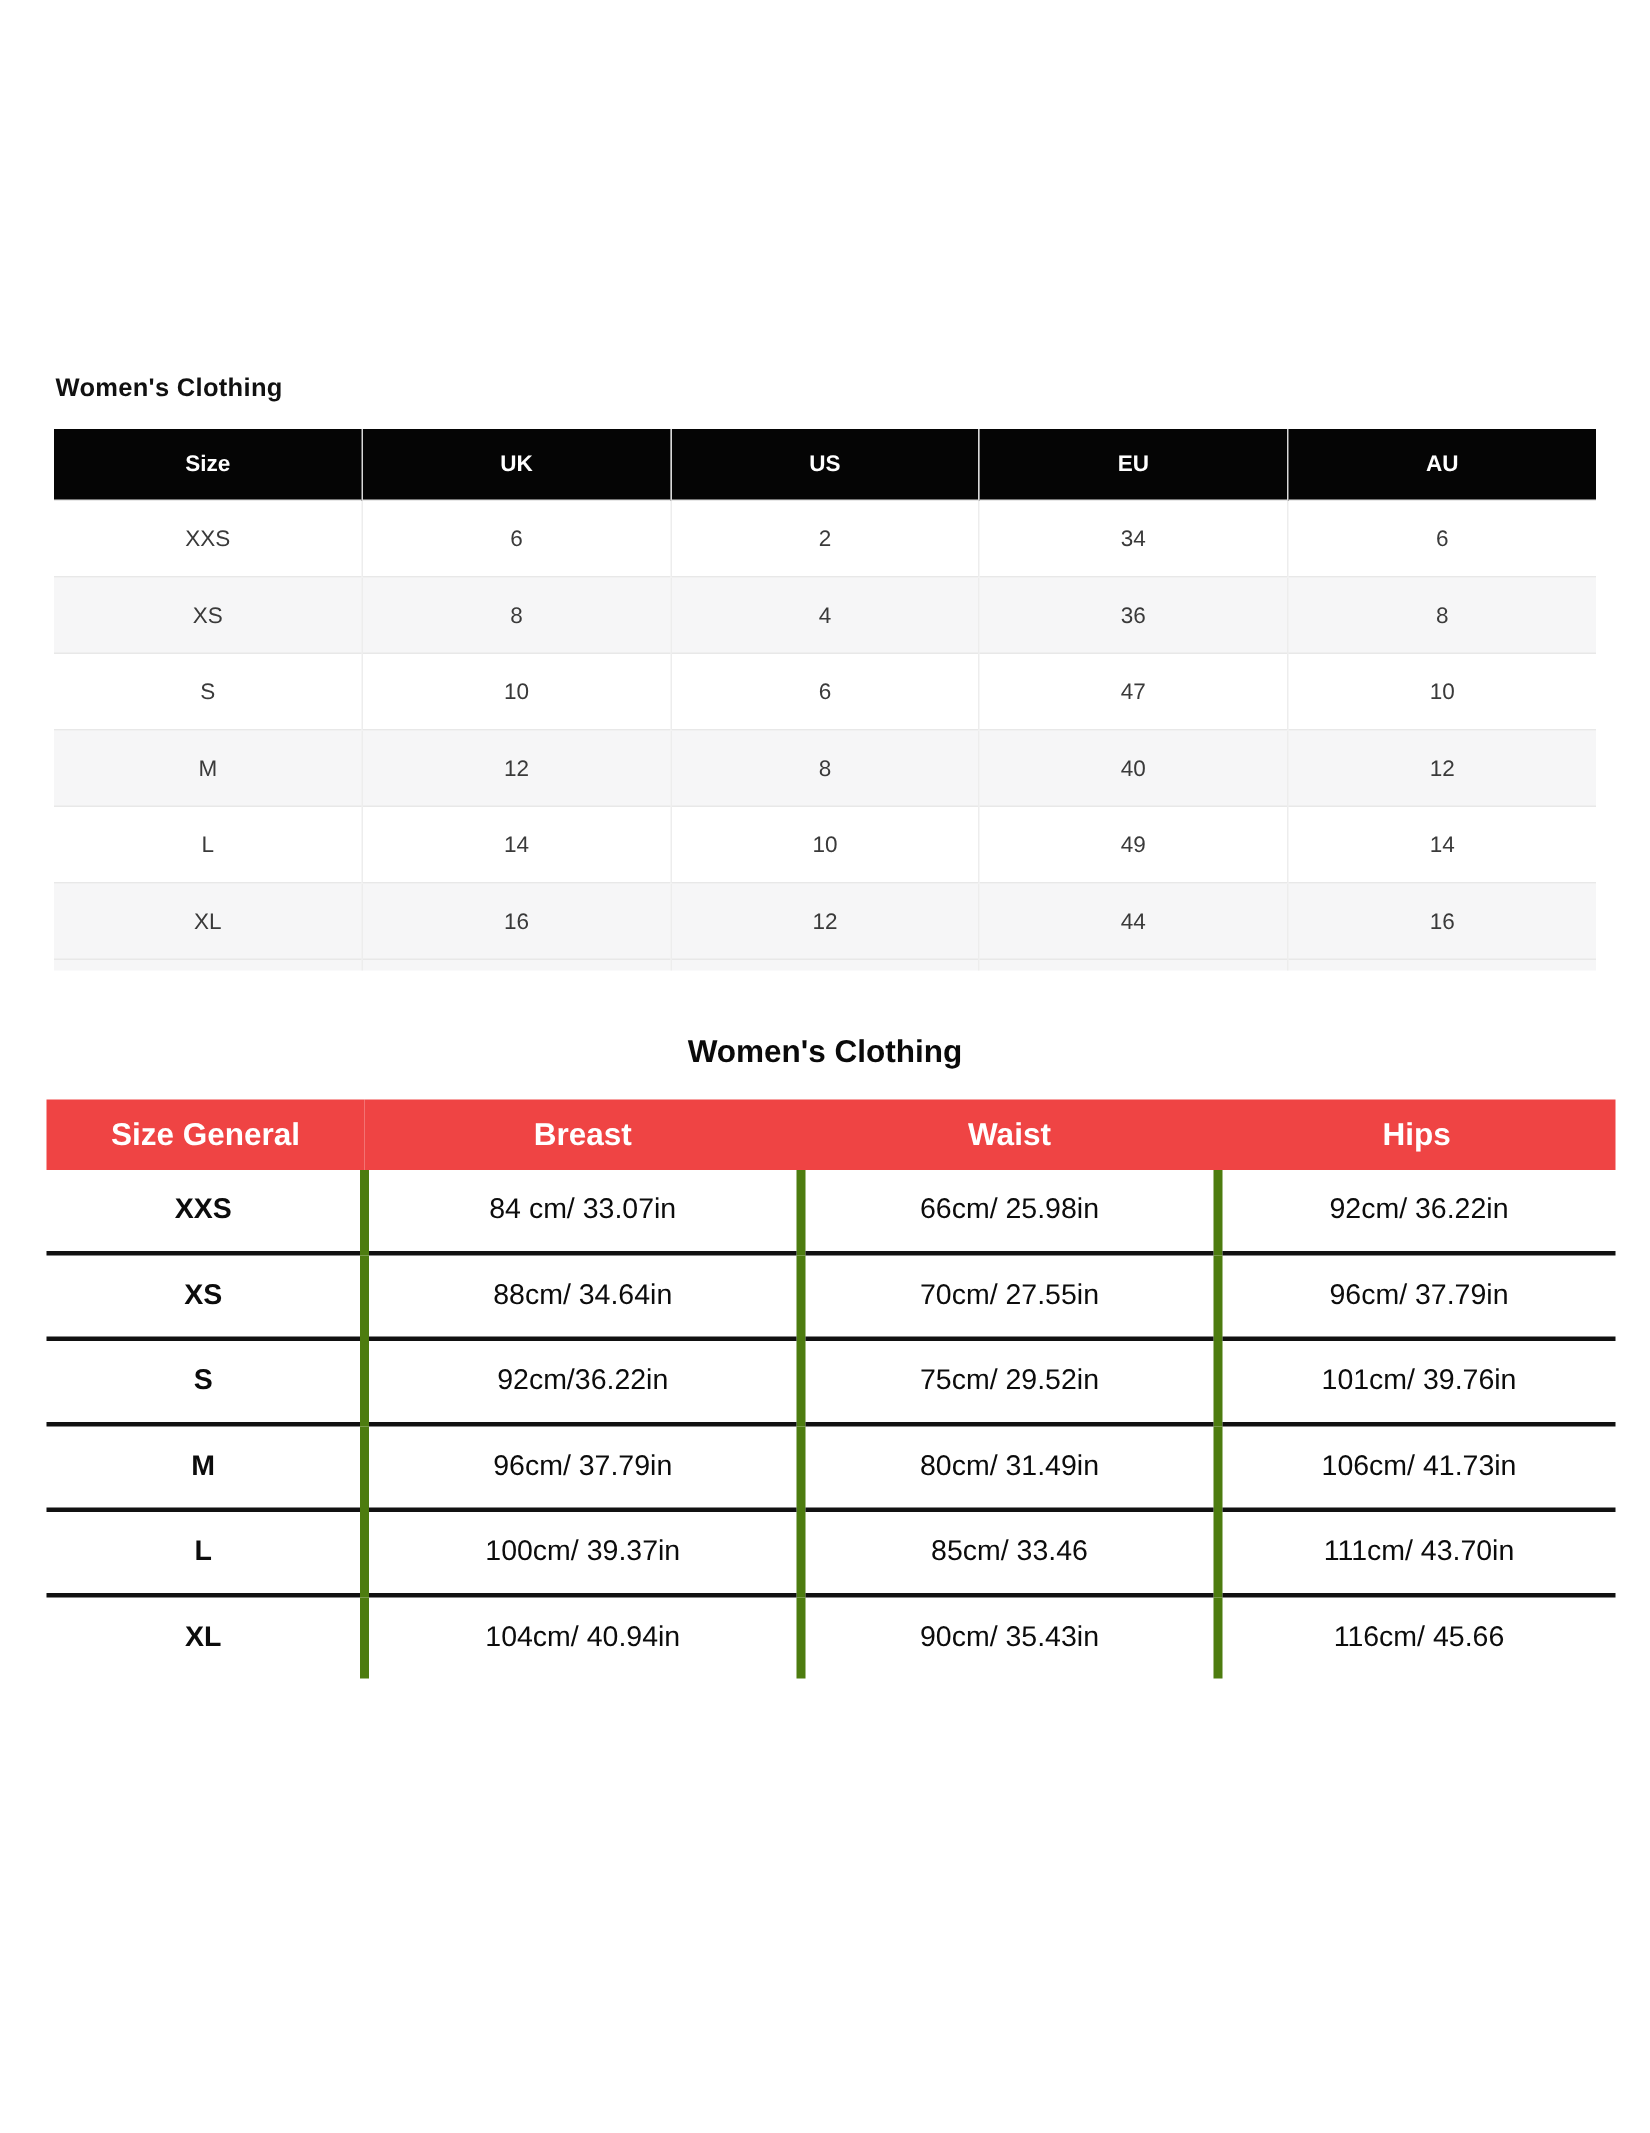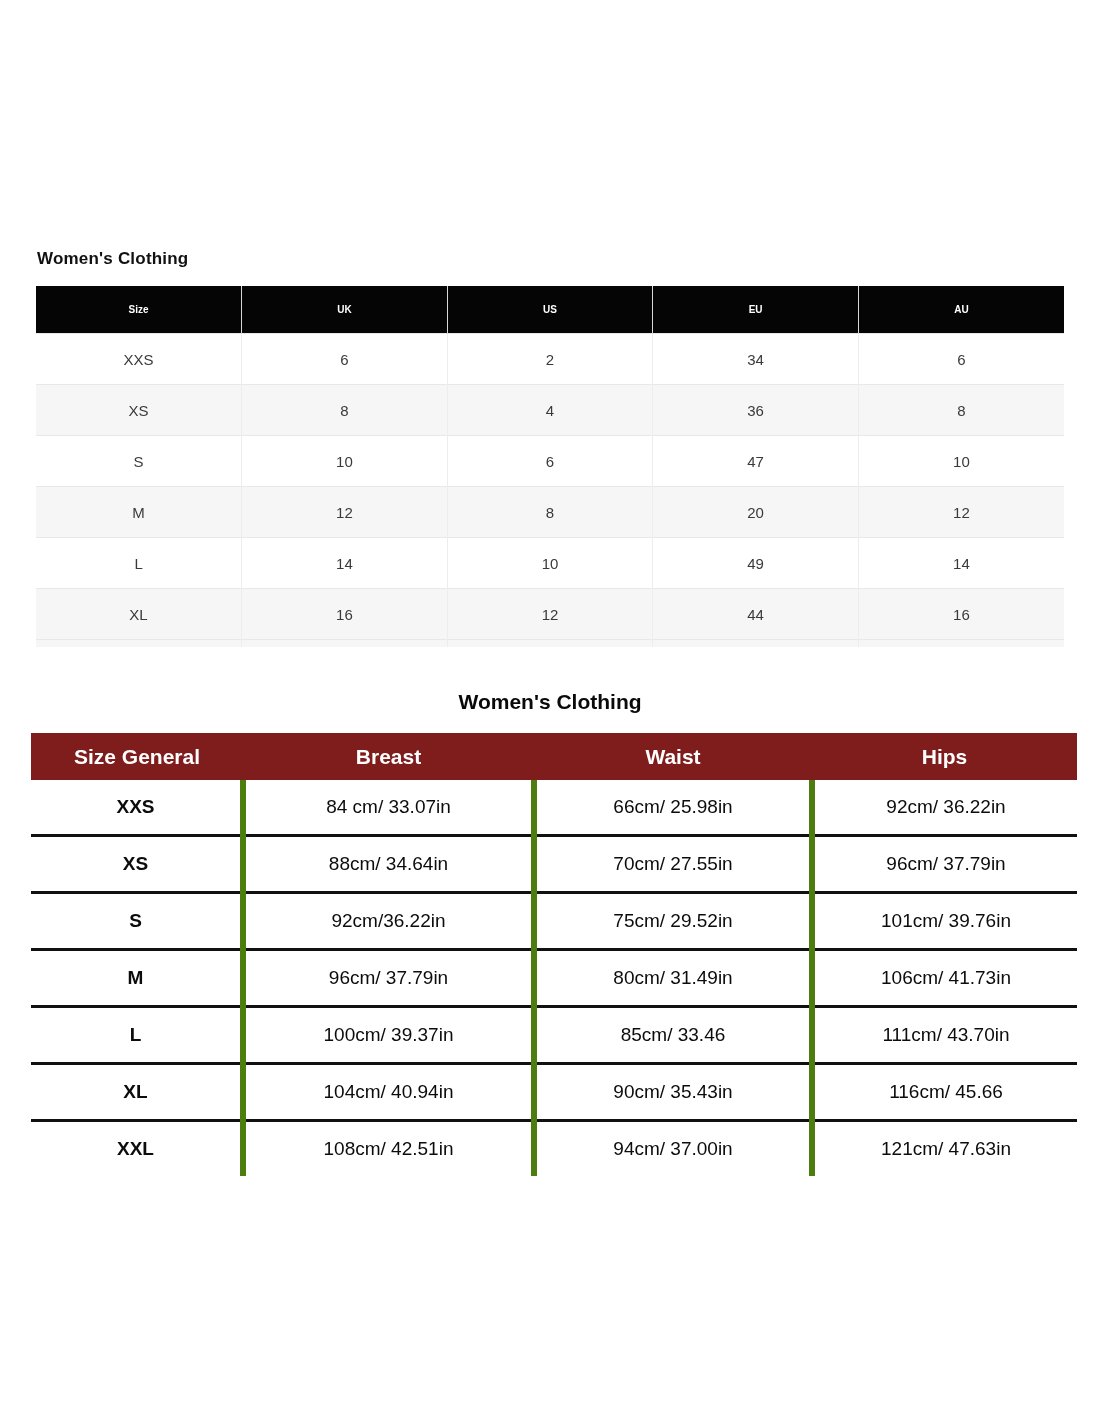--- a/index.html
+++ b/index.html
@@ -36,21 +36,21 @@
     position: absolute;
     left: 36px;
     top: 286px;
     width: 1028px;
     border-collapse: collapse;
     table-layout: fixed;
   }
   table.conv th {
     background: #050505;
     color: #ffffff;
-    font-size: 10px;
+    font-size: 15px;
     font-weight: bold;
     height: 45px;
     text-align: center;
     vertical-align: middle;
     border-left: 1px solid #d8d8d8;
   }
   table.conv th:first-child { border-left: none; }
   table.conv td {
     height: 48px;
     text-align: center;
@@ -88,21 +88,21 @@
     top: 733px;
     width: 1046px;
     border-collapse: collapse;
     table-layout: fixed;
   }
   table.meas col.c1 { width: 212px; }
   table.meas col.c2 { width: 291px; }
   table.meas col.c3 { width: 278px; }
   table.meas col.c4 { width: 265px; }
   table.meas th {
-    background: #7f1d1d;
+    background: #ef4444;
     color: #ffffff;
     font-size: 21px;
     font-weight: bold;
     height: 45px;
     text-align: center;
     vertical-align: middle;
   }
   table.meas td {
     height: 52px;
     text-align: center;
@@ -156,21 +156,21 @@
         <td>S</td>
         <td>10</td>
         <td>6</td>
         <td>47</td>
         <td>10</td>
       </tr>
       <tr class="alt">
         <td>M</td>
         <td>12</td>
         <td>8</td>
-        <td>20</td>
+        <td>40</td>
         <td>12</td>
       </tr>
       <tr>
         <td>L</td>
         <td>14</td>
         <td>10</td>
         <td>49</td>
         <td>14</td>
       </tr>
       <tr class="alt">
@@ -237,22 +237,16 @@
         <td>100cm/ 39.37in</td>
         <td>85cm/ 33.46</td>
         <td>111cm/ 43.70in</td>
       </tr>
       <tr>
         <td>XL</td>
         <td>104cm/ 40.94in</td>
         <td>90cm/ 35.43in</td>
         <td>116cm/ 45.66</td>
       </tr>
-      <tr>
-        <td>XXL</td>
-        <td>108cm/ 42.51in</td>
-        <td>94cm/ 37.00in</td>
-        <td>121cm/ 47.63in</td>
-      </tr>
     </tbody>
   </table>
 
 </div>
 
 </body></html>

